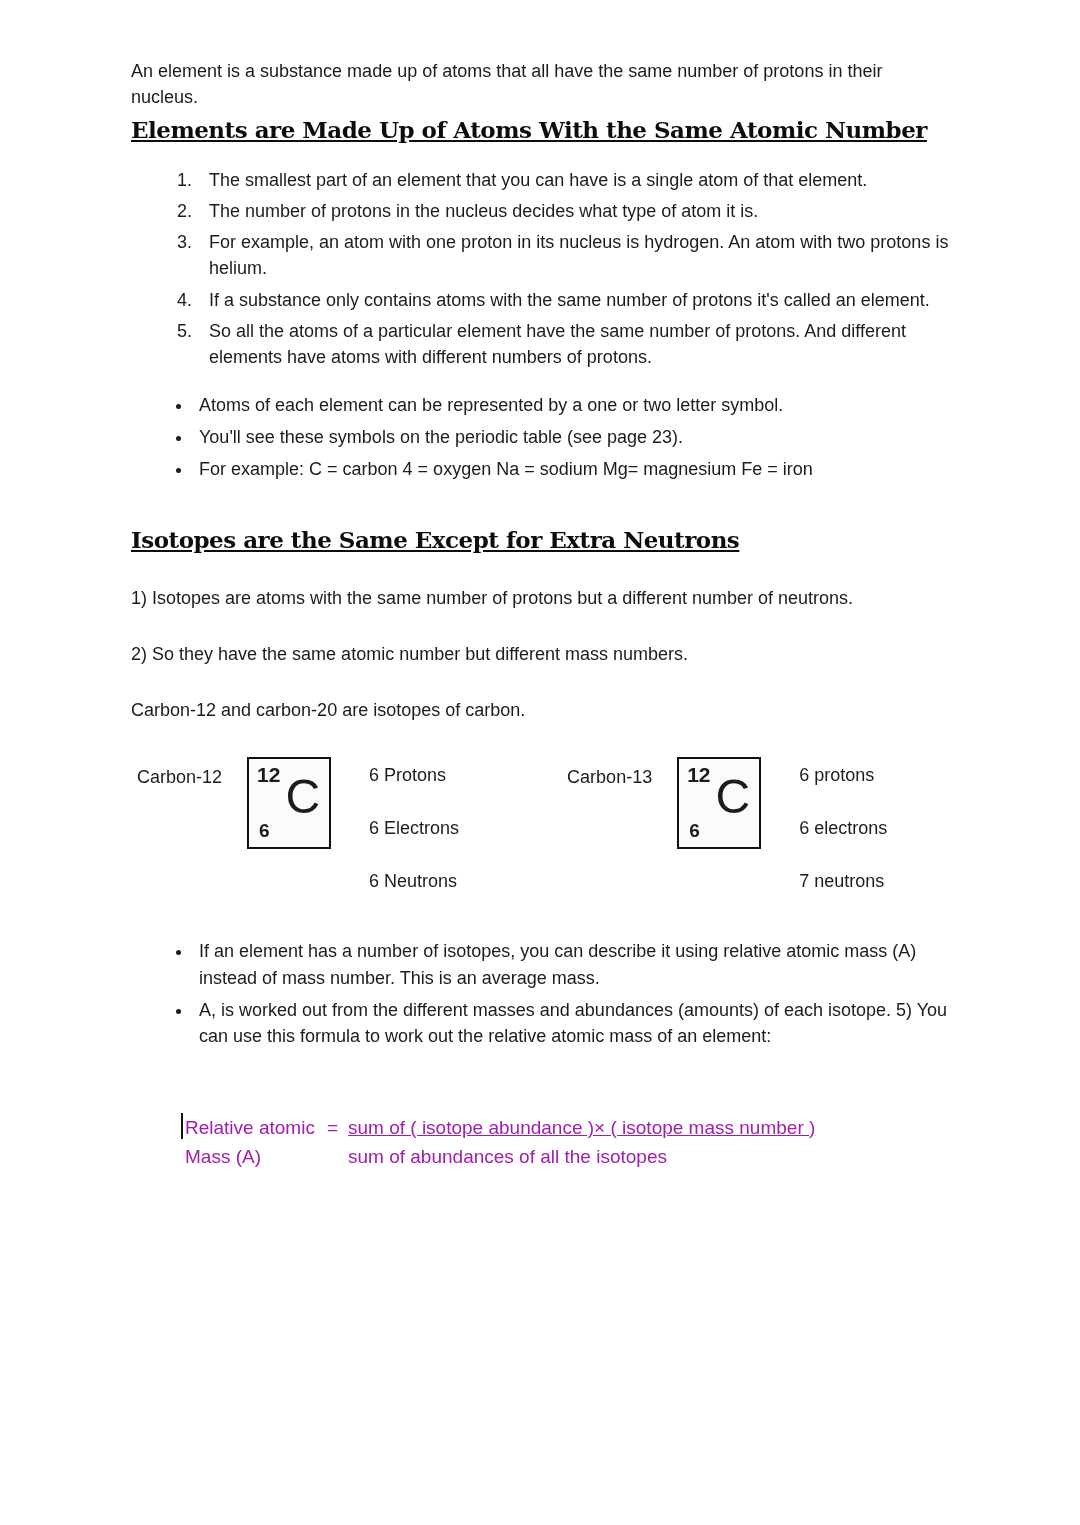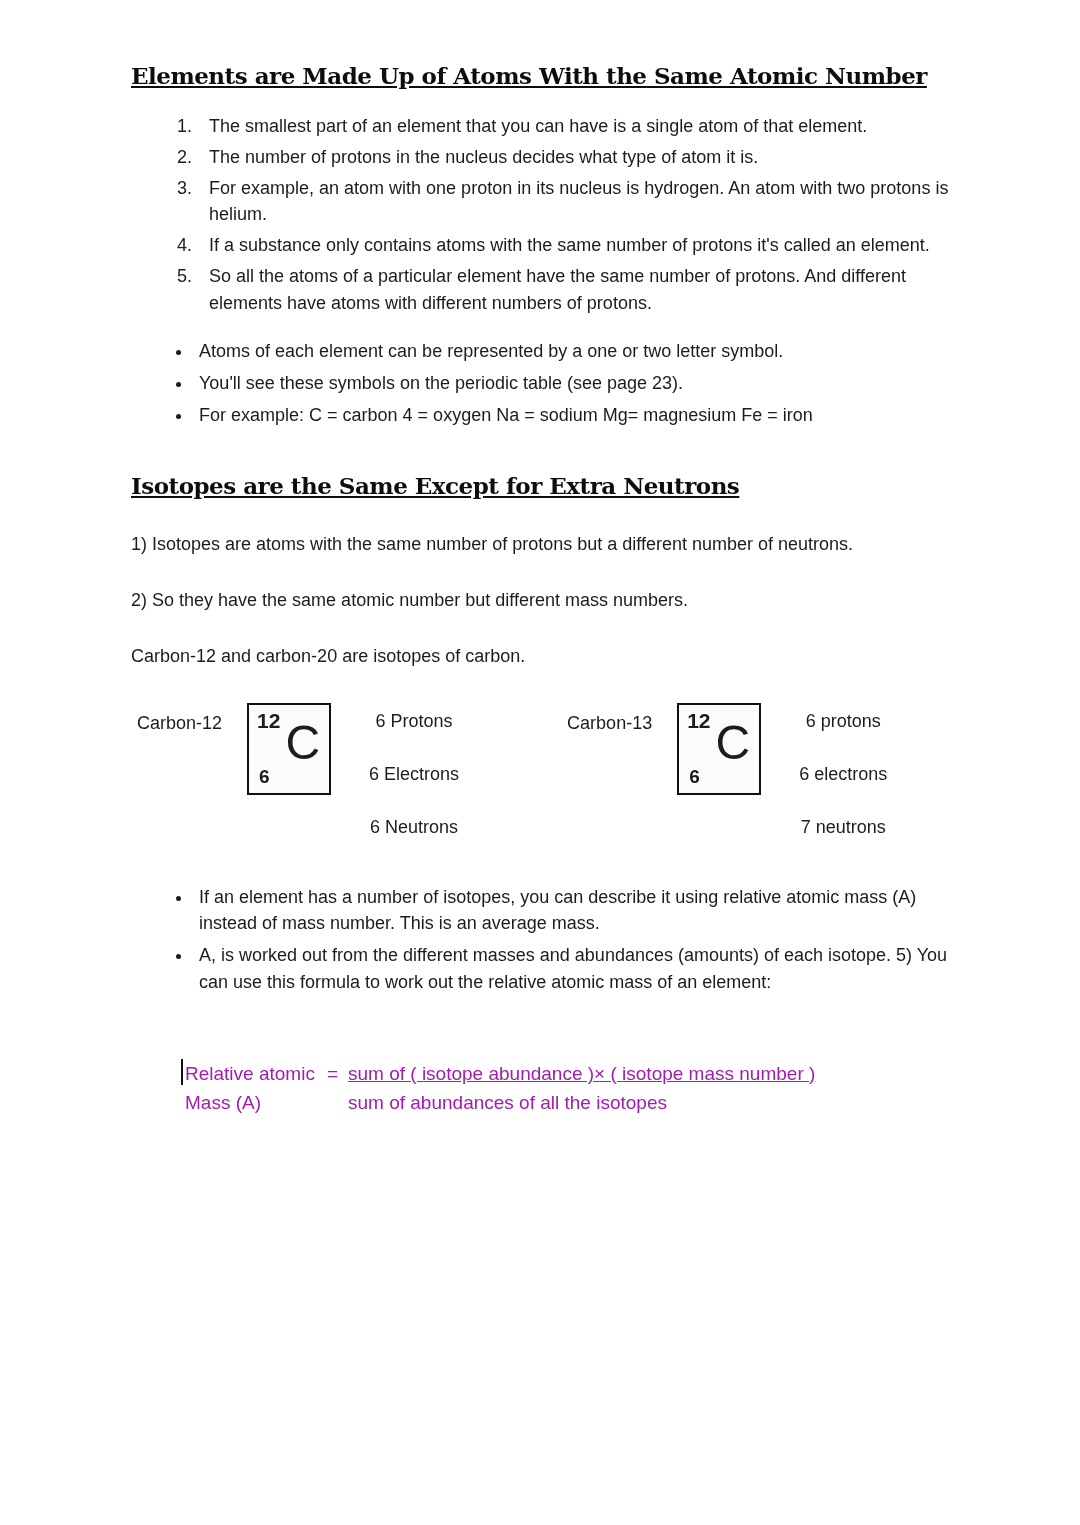--- a/index.html
+++ b/index.html
@@ -80,21 +80,21 @@
   }
   .iso-atomic {
     position: absolute; bottom: 5px; left: 10px;
     font-weight: 700; font-size: 19px;
   }
   .iso-symbol {
     position: absolute; top: 14px; right: 9px;
     font-size: 48px; line-height: 1;
     font-family: "Liberation Sans", sans-serif;
   }
-  .iso-facts { margin-left: 38px; padding-top: 8px; text-align: center; }
+  .iso-facts { margin-left: 38px; padding-top: 8px; }
   .iso-facts .fact { font-size: 18px; margin-bottom: 32px; white-space: nowrap; }
 
   
   .formula {
     margin: 64px 0 0 50px;
     color: #a21caf;
     font-size: 19px;
     line-height: 1.55;
     display: flex;
     align-items: flex-start;
@@ -117,20 +117,21 @@
   .fraction .denominator {
     white-space: nowrap;
   }
 </style>
 </head>
 <body>
 
 <div class="page">
 
 
+  <p class="body-text">An element is a substance made up of atoms that all have the same number of protons in their nucleus.</p>
 
   <h2 class="section-heading">Elements are Made Up of Atoms With the Same Atomic Number</h2>
 
   <ol class="num-list">
     <li>The smallest part of an element that you can have is a single atom of that element.</li>
     <li>The number of protons in the nucleus decides what type of atom it is.</li>
     <li>For example, an atom with one proton in its nucleus is hydrogen. An atom with two protons is helium.</li>
     <li>If a substance only contains atoms with the same number of protons it's called an element.</li>
     <li>So all the atoms of a particular element have the same number of protons. And different elements have atoms with different numbers of protons.</li>
   </ol>

